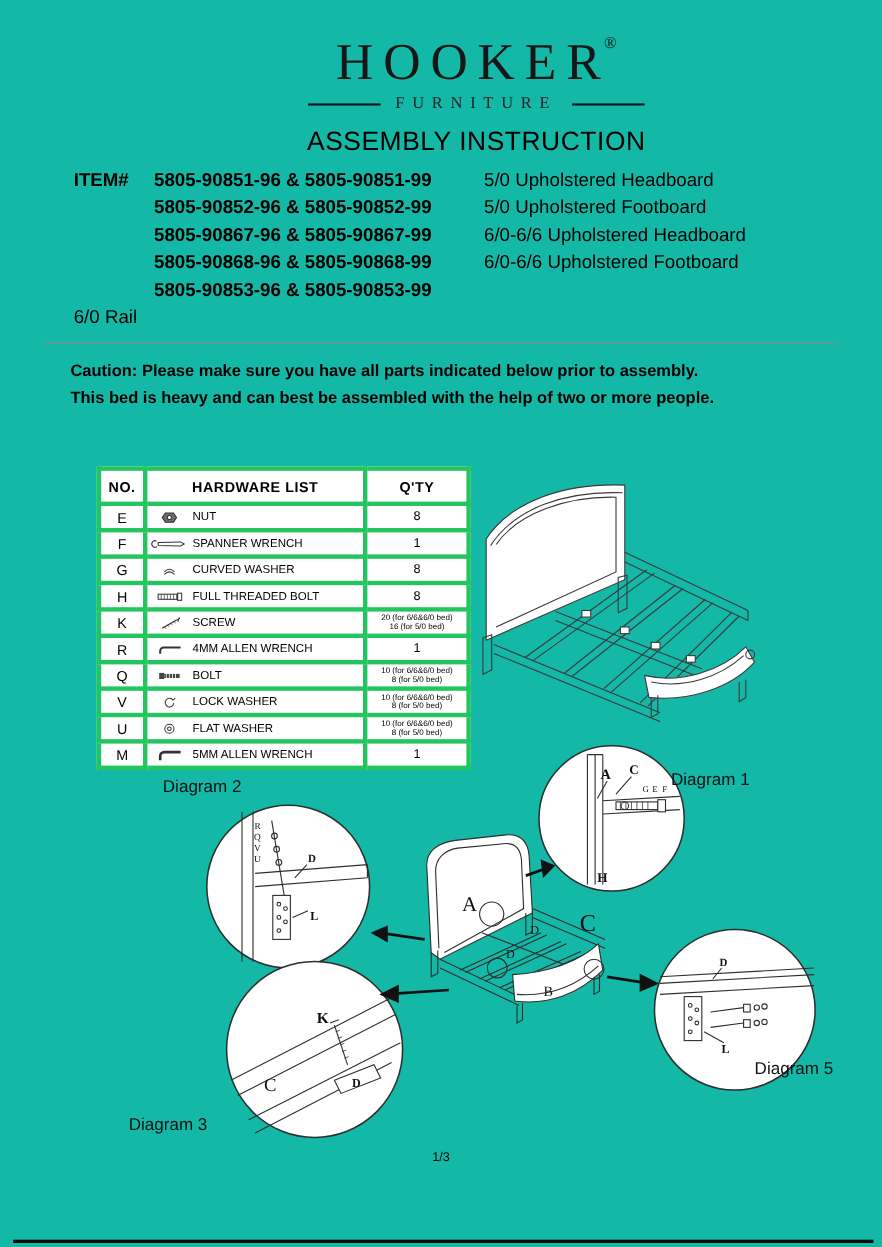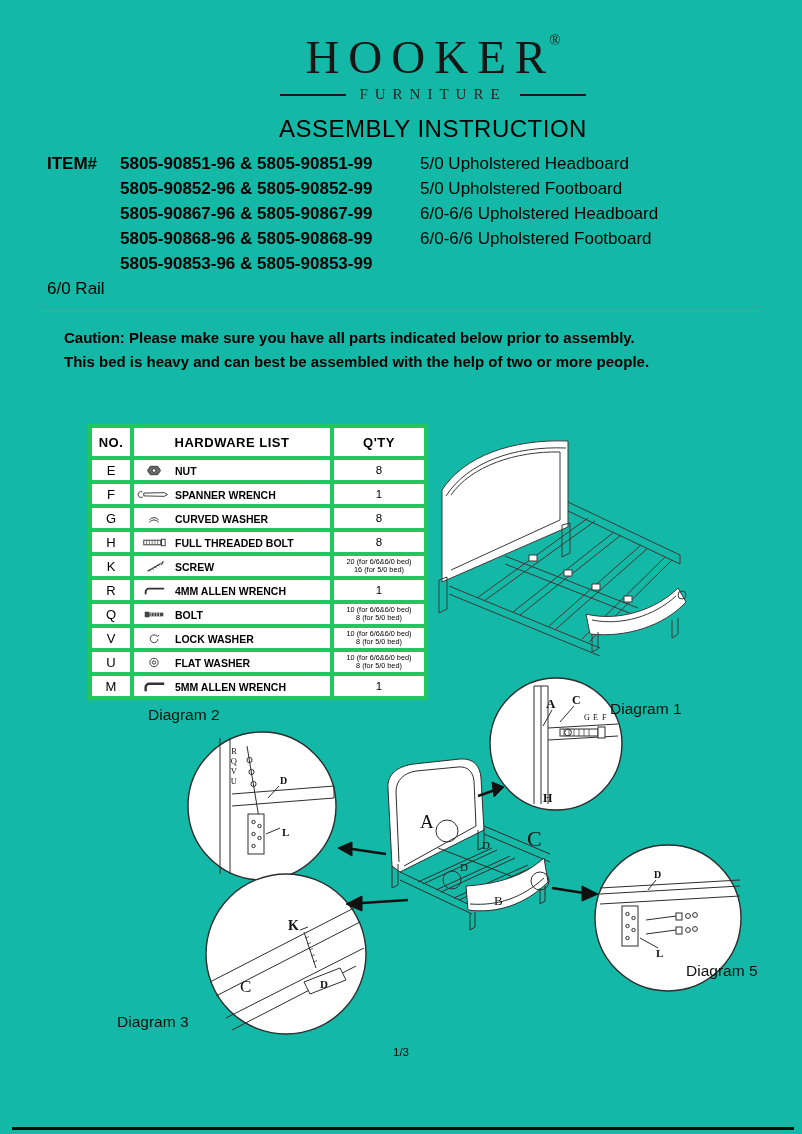--- a/index.html
+++ b/index.html
@@ -7,34 +7,34 @@
         font-family:"Liberation Sans",sans-serif;color:#000;margin:0 auto;}
   
   header{text-align:center;padding-top:30px;padding-left:64px;}
   .logo-main{font-family:"Liberation Serif",serif;font-size:47px;letter-spacing:9px;color:#161616;}
   .logo-main sup{font-size:15px;vertical-align:28px;letter-spacing:0;margin-left:-6px;}
   .logo-sub{display:flex;align-items:center;justify-content:center;gap:13px;margin-top:2px;
             font-family:"Liberation Serif",serif;font-size:15px;letter-spacing:7px;color:#222;}
   .rule{width:66px;height:2px;background:#1c1c1c;}
   h1{font-size:24px;font-weight:400;margin:12px 0 0;letter-spacing:.5px;}
   
-  .items{margin-top:8px;padding-left:47px;font-size:17px;line-height:25px;}
+  .items{margin-top:8px;padding-left:67px;font-size:17px;line-height:25px;}
   .items-grid{display:grid;grid-template-columns:73px 300px auto;}
   .item-label,.item-codes{font-weight:700;}
   .item-desc{font-weight:400;}
   hr.rule-line{border:none;border-top:1px solid #8a8a8a;margin:10px 40px 0 40px;}
   .caution{margin:14px 0 0 64px;font-weight:700;font-size:15px;line-height:24px;}
   
   .hw-table{position:absolute;left:88px;top:424px;border-collapse:collapse;background:#fff;}
   .hw-table th,.hw-table td{border:4px solid #22c55e;}
   .hw-table th{font-size:13px;font-weight:700;height:28px;padding:0 4px;letter-spacing:.5px;}
   .h-no{width:30px}.h-list{width:188px}.h-qty{width:82px}
   .hw-table td{height:20px;padding:0 2px;}
   .c-no{text-align:center;font-size:13px;}
-  .cell{display:flex;align-items:flex-end;gap:3px;font-weight:bold;}
+  .cell{display:flex;align-items:center;gap:3px;}
   .hw-icon{flex:0 0 36px;}
   .hw-icon svg{display:block;width:36px;height:13px;}
   .hw-name{font-size:10.5px;white-space:nowrap;}
   .c-qty{text-align:center;font-size:11.5px;line-height:11px;}
   .qty-small .c-qty div{font-size:7.3px;line-height:8.5px;white-space:nowrap;}
   
   .bed-svg{position:absolute;left:420px;top:398px;}
   .diag-svg{position:absolute;left:0;top:676px;}
   .page-num{position:absolute;top:1046px;left:0;width:100%;text-align:center;font-size:11.5px;}
   .scan-bottom{position:absolute;top:1127px;left:12px;right:8px;height:3px;background:#0a0a0a;}

